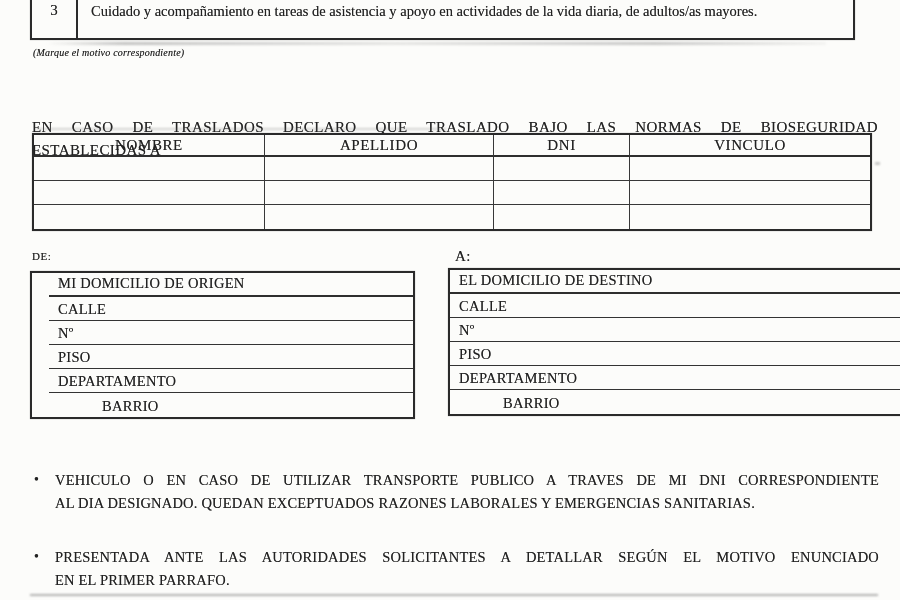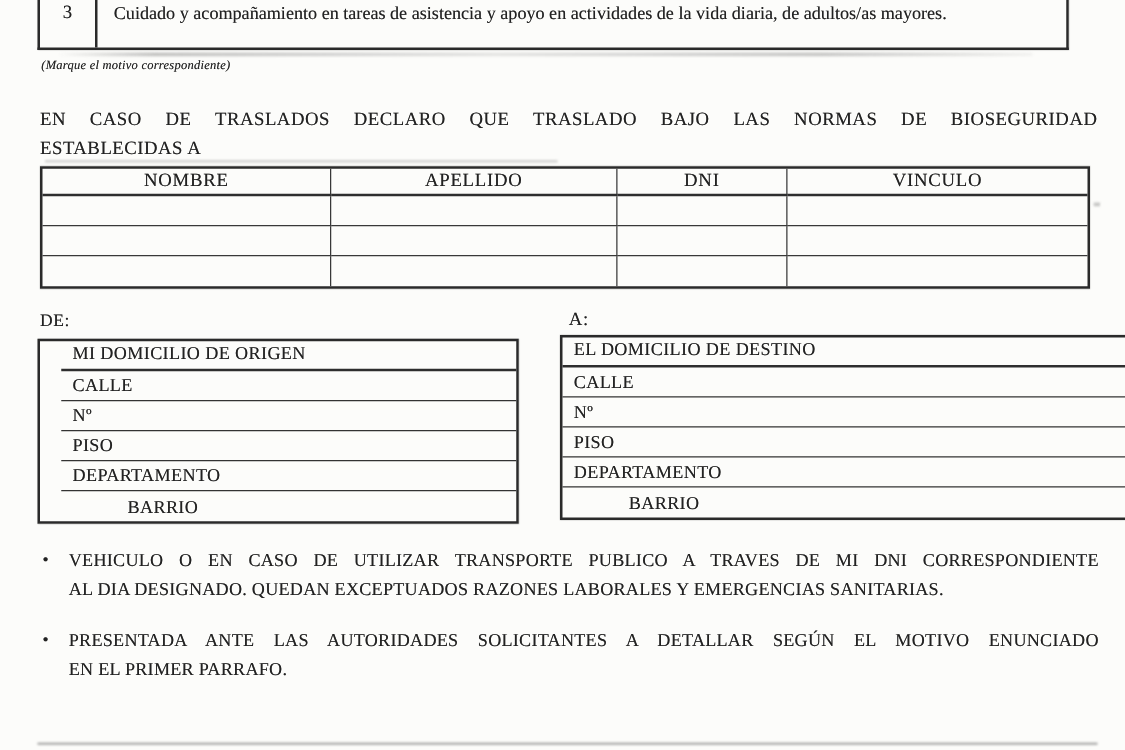--- a/index.html
+++ b/index.html
@@ -40,41 +40,41 @@
   .marque {
     position:absolute; left:33px; top:47px;
     font-style:italic; font-size:10px; letter-spacing:0.2px;
   }
 
   
   .intro {
     position:absolute; left:32px; top:85px; width:846px;
     font-size:15px; line-height:23px; letter-spacing:0.4px;
   }
-  .jl { text-align:justify; text-align-last:justify; }
+  .jl { text-align:justify; text-align-last:justify;margin-top:31px; }
 
   
   .ctable {
     position:absolute; left:32px; top:133px; width:840px;
     display:grid;
     grid-template-columns:231px 229px 136px 1fr;
     grid-template-rows:22px 24px 24px 24px;
     border:2px solid #2a2a2a;
     box-shadow:0 0 1px rgba(40,40,40,0.45);
   }
   .ctable > div { border-right:1.5px solid #383838; border-bottom:1.5px solid #383838; }
   .ctable > div.col4 { border-right:none; }
   .ctable > div.rlast { border-bottom:none; }
   .chead {
     font-size:15px; text-align:center; padding-top:2px; letter-spacing:0.6px;
     border-bottom-width:2px !important; border-bottom-color:#2e2e2e !important;
   }
 
   
-  .de-label { position:absolute; left:32px; top:250px; font-size:14px; letter-spacing:0.5px; }
+  .de-label { position:absolute; left:32px; top:250px; font-size:11px; letter-spacing:0.5px; }
   .a-label  { position:absolute; left:455px; top:248px; font-size:15px; letter-spacing:0.5px; }
 
   
   .addr {
     position:absolute; border:2px solid #2a2a2a;
     box-shadow:0 0 1px rgba(40,40,40,0.45);
   }
   .addr-origin { left:30px;  top:271px; width:385px;padding-left:17px; }
   .addr-dest   { left:448px; top:268px; width:492px; }
   .addr-title {

